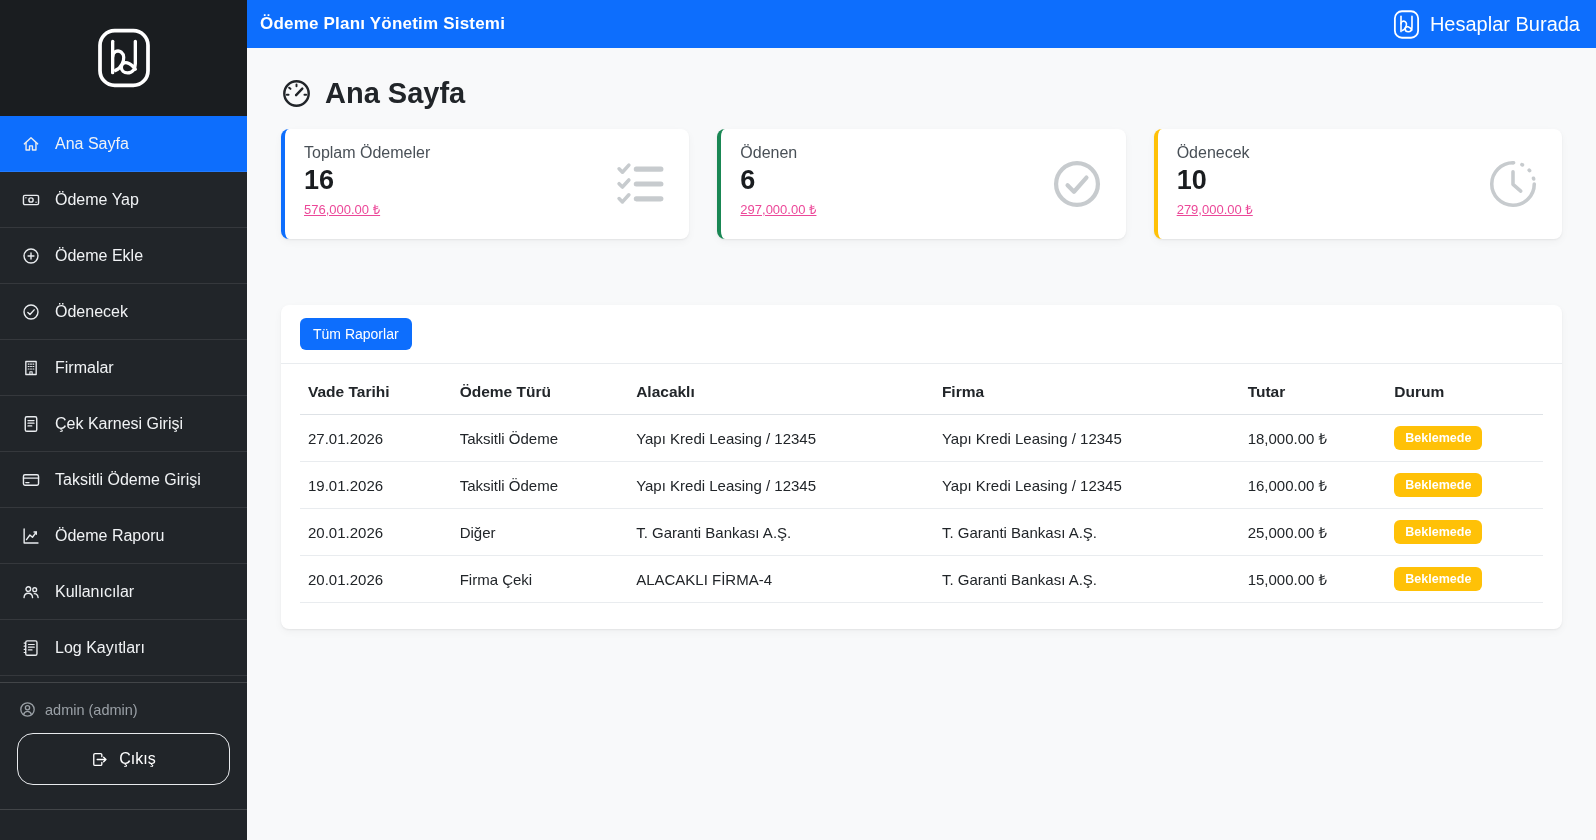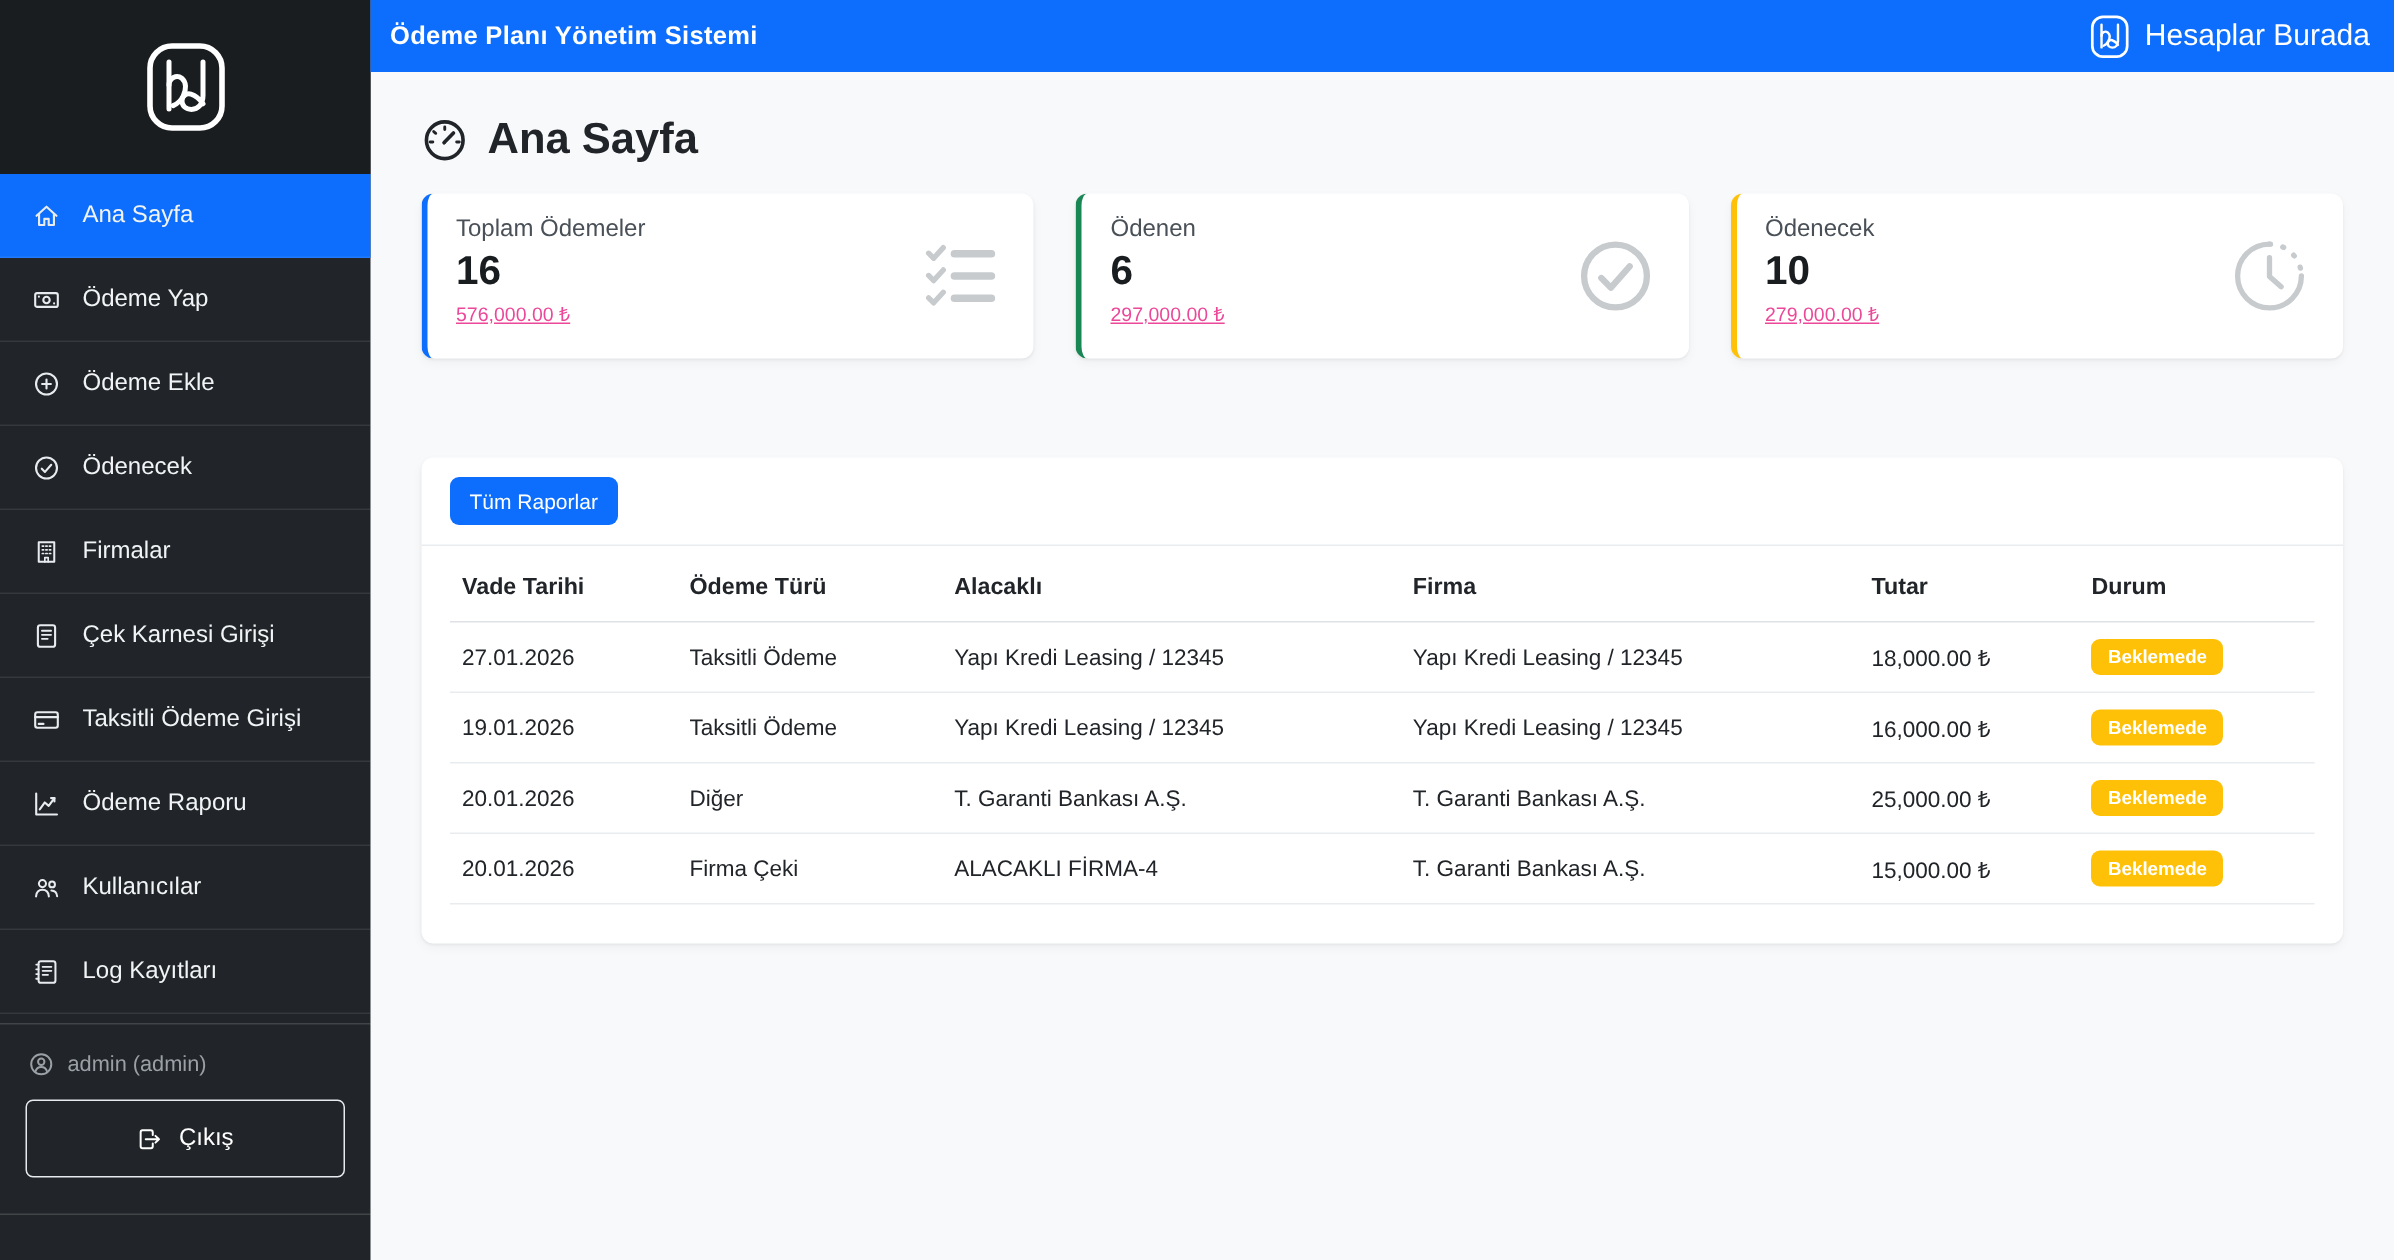--- a/index.html
+++ b/index.html
@@ -40,21 +40,21 @@
     border-bottom: 1px solid rgba(255,255,255,0.15);
     padding: 18px 17px 24px;
   }
   .user-line {
     display: flex; align-items: center; gap: 9px;
     color: #9aa0a6; font-size: 14.5px; padding-left: 2px;
   }
   .user-line .nav-icon { width: 17px; height: 17px; color: #9aa0a6; }
   .logout-btn {
     margin-top: 15px; width: 100%; height: 52px;
-    background: transparent; border: 1px solid #e8eaed; border-radius: 5px;
+    background: transparent; border: 1px solid #e8eaed; border-radius: 16px;
     color: #fff; font-size: 16px; font-family: inherit;
     display: flex; align-items: center; justify-content: center; gap: 11px;
     cursor: pointer;
   }
   .logout-btn .nav-icon { width: 17px; height: 17px; color: #fff; }
   .sidebar-bottom-space { height: 30px; }
 
   
   .main { flex: 1; display: flex; flex-direction: column; min-width: 0; }
   .topbar {

